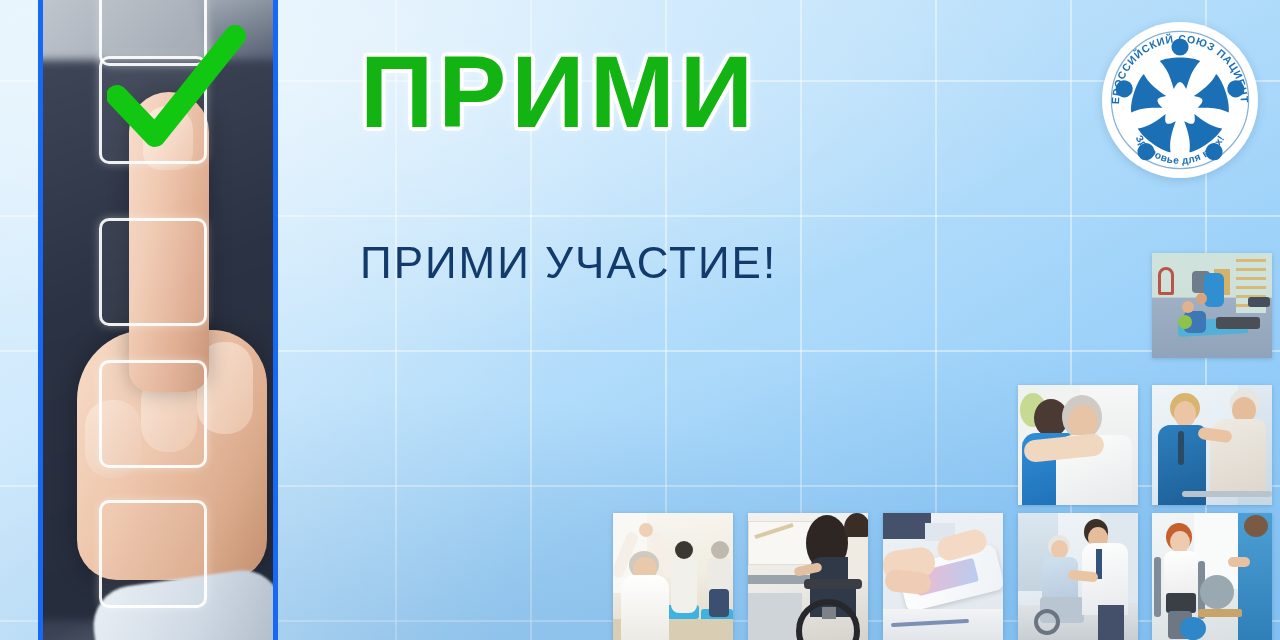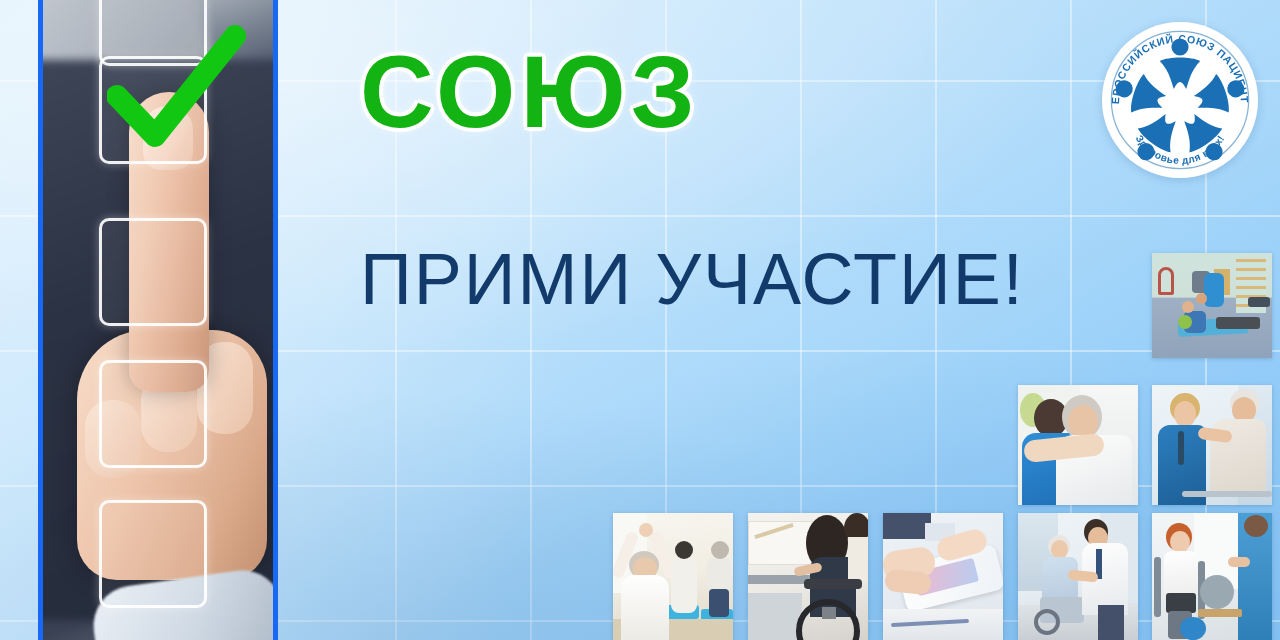--- a/index.html
+++ b/index.html
@@ -141,21 +141,21 @@
     text-shadow:
       -3px -3px 0 #fff,  3px -3px 0 #fff,
       -3px  3px 0 #fff,  3px  3px 0 #fff,
        0   -4px 0 #fff,  0    4px 0 #fff,
       -4px  0   0 #fff,  4px  0   0 #fff,
        0 0 12px rgba(255,255,255,.9);
   }
   .subline {
     position:absolute;
     left:360px; top:238px;
-    font-size:72px;
+    font-size:44px;
     letter-spacing:2px;
     color:#123a6b;
   }
 
   
   .logo {
     position:absolute;
     right:22px; top:22px;
     width:156px; height:156px;
     border-radius:50%;
@@ -213,21 +213,21 @@
     <div class="cbox cb2"></div>
     <div class="cbox cb3"></div>
     <div class="cbox cb4"></div>
     <div class="cbox cb5"></div>
 
     <svg class="check-mark" viewBox="0 0 140 140">
       <path d="M10 72 L48 112 L128 12" fill="none" stroke="#11c711" stroke-width="22" stroke-linecap="round" stroke-linejoin="round"></path>
     </svg>
   </div>
 
-  <div class="headline">СОЮЗ</div>
+  <div class="headline">ПРИМИ</div>
   <div class="subline">ПРИМИ УЧАСТИЕ!</div>
 
   <div class="logo">
     <svg viewBox="0 0 200 200">
       <defs>
         <path id="arcTop" d="M 22,104 A 78,78 0 0 1 178,104" fill="none"></path>
         <path id="arcBot" d="M 34,116 A 66,66 0 0 0 166,116" fill="none"></path>
         <g id="person">
           <circle cx="0" cy="-30" r="11" fill="#1b6fb5"></circle>
           <path d="M -26,-12 C -14,-18 14,-18 26,-12 C 16,-2 12,10 8,24 C 2,12 -2,12 -8,24 C -12,10 -16,-2 -26,-12 Z" fill="#1b6fb5"></path>

